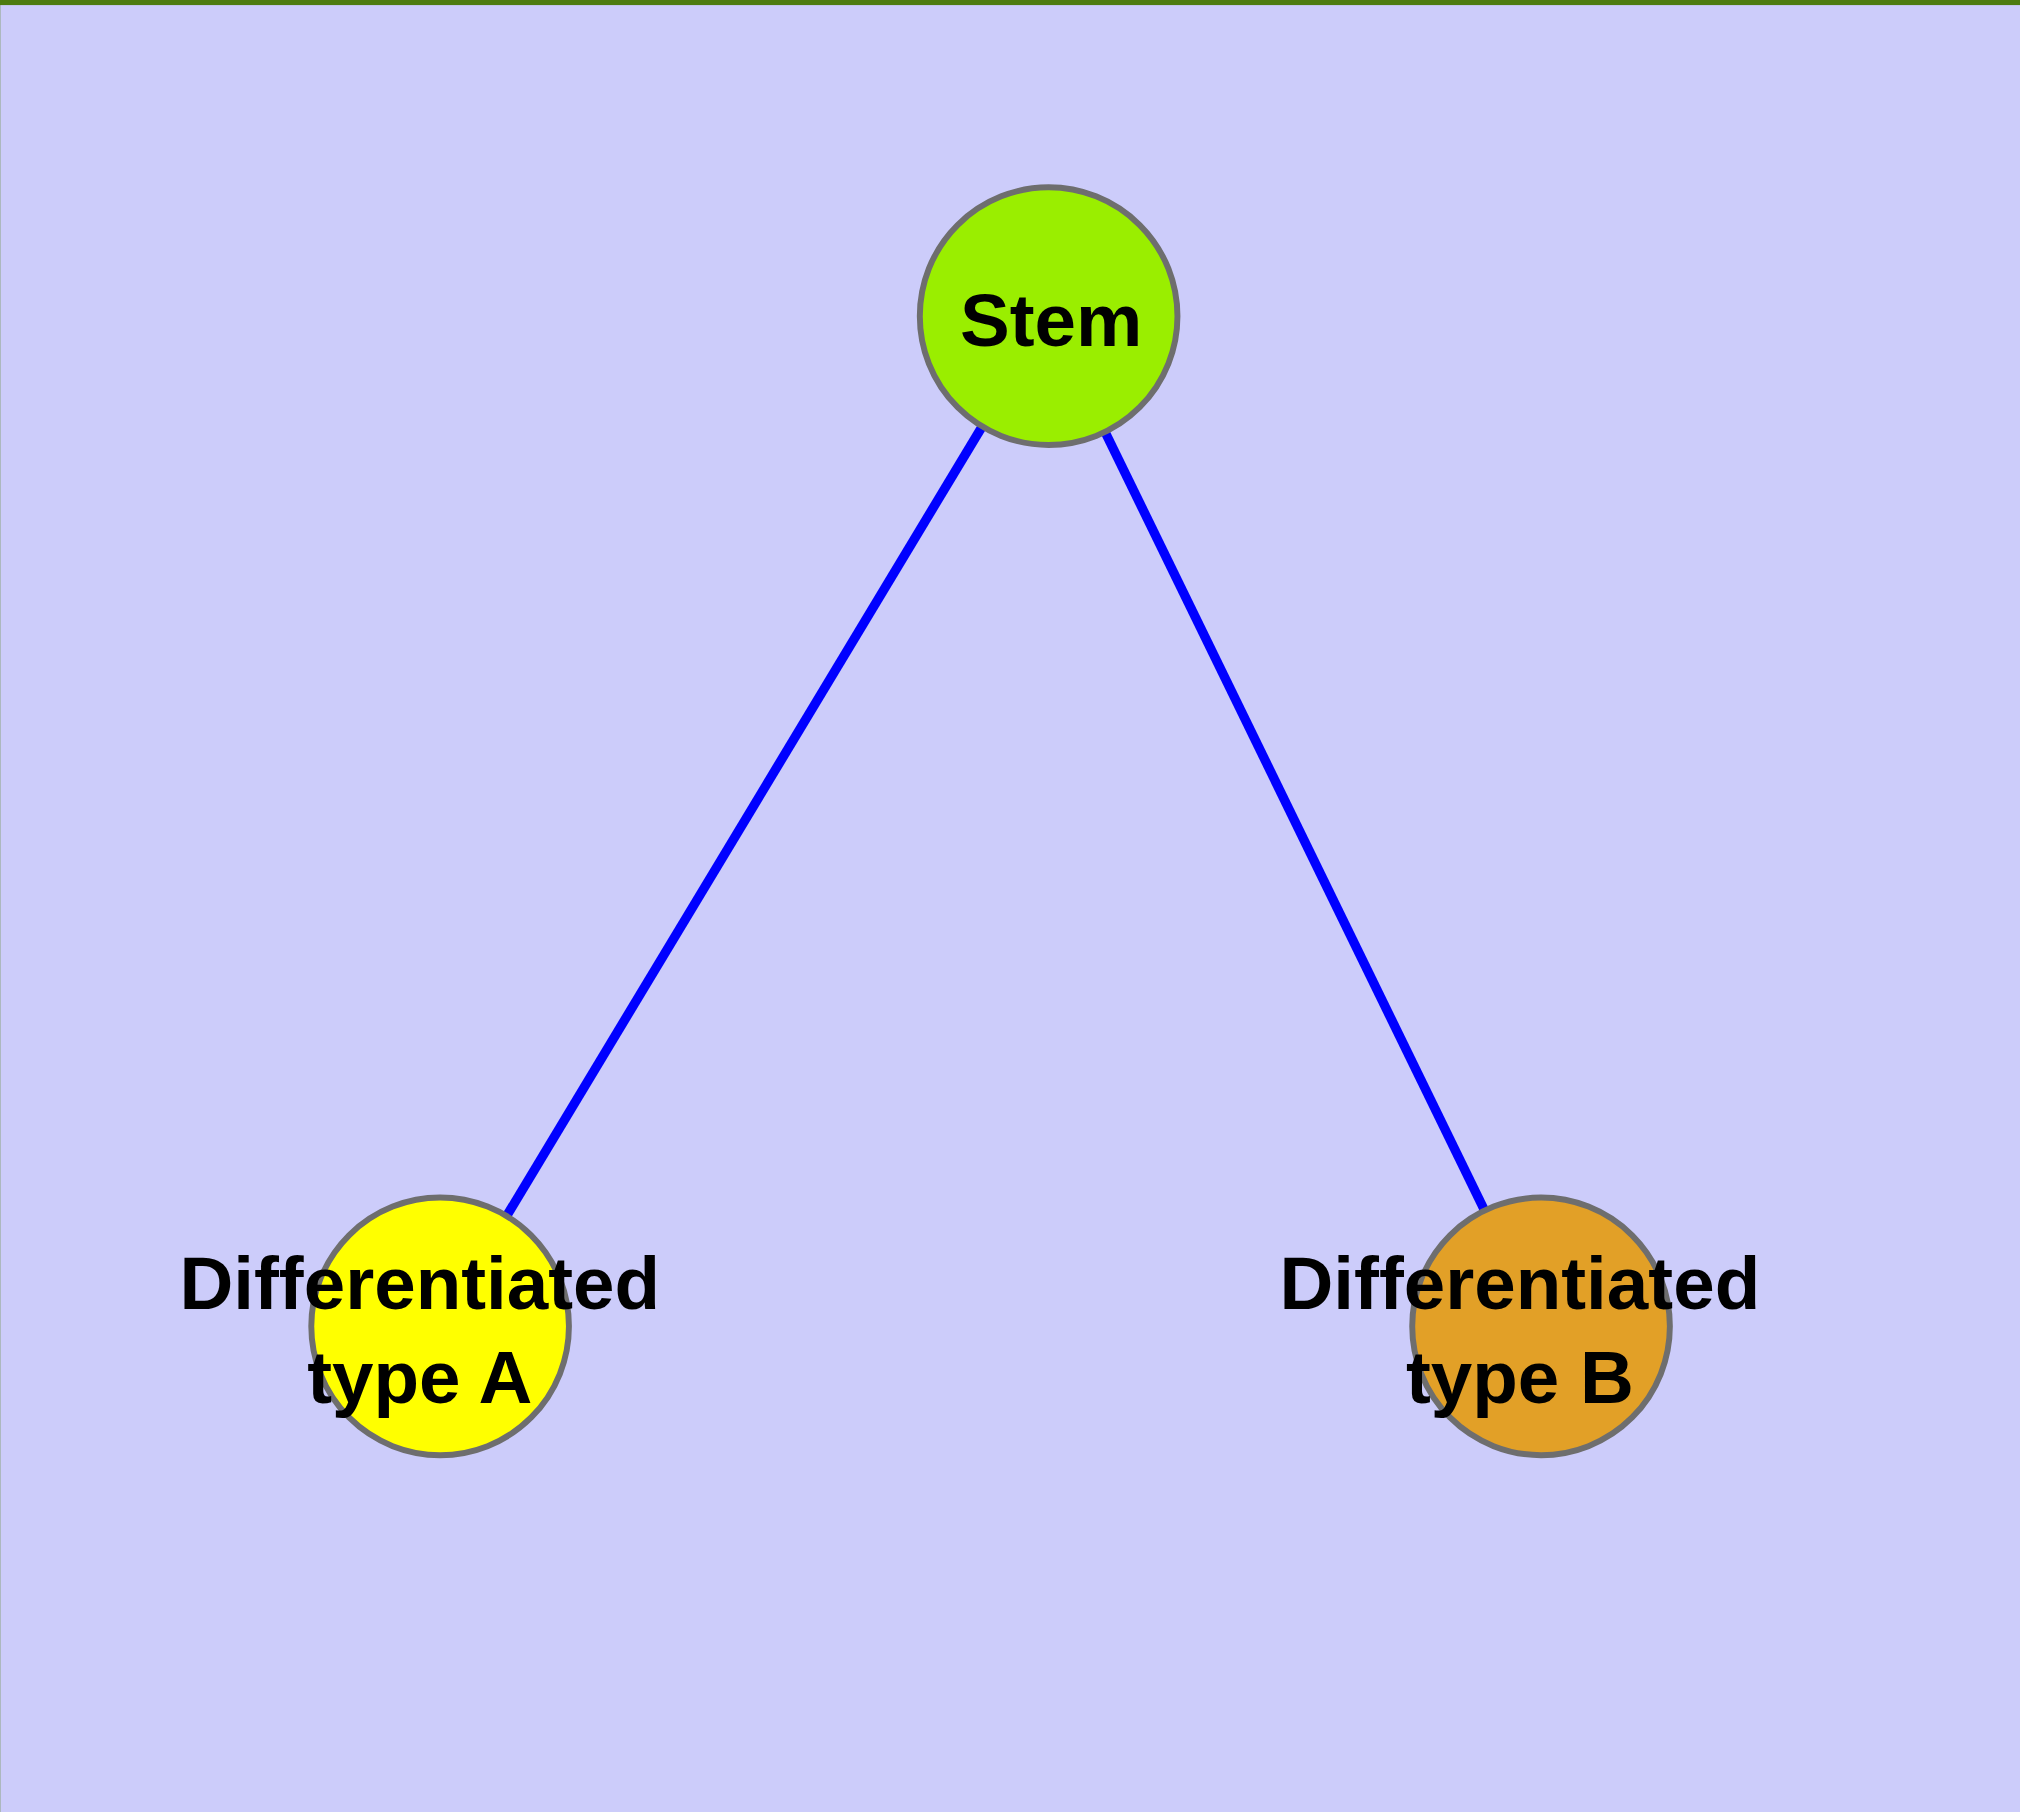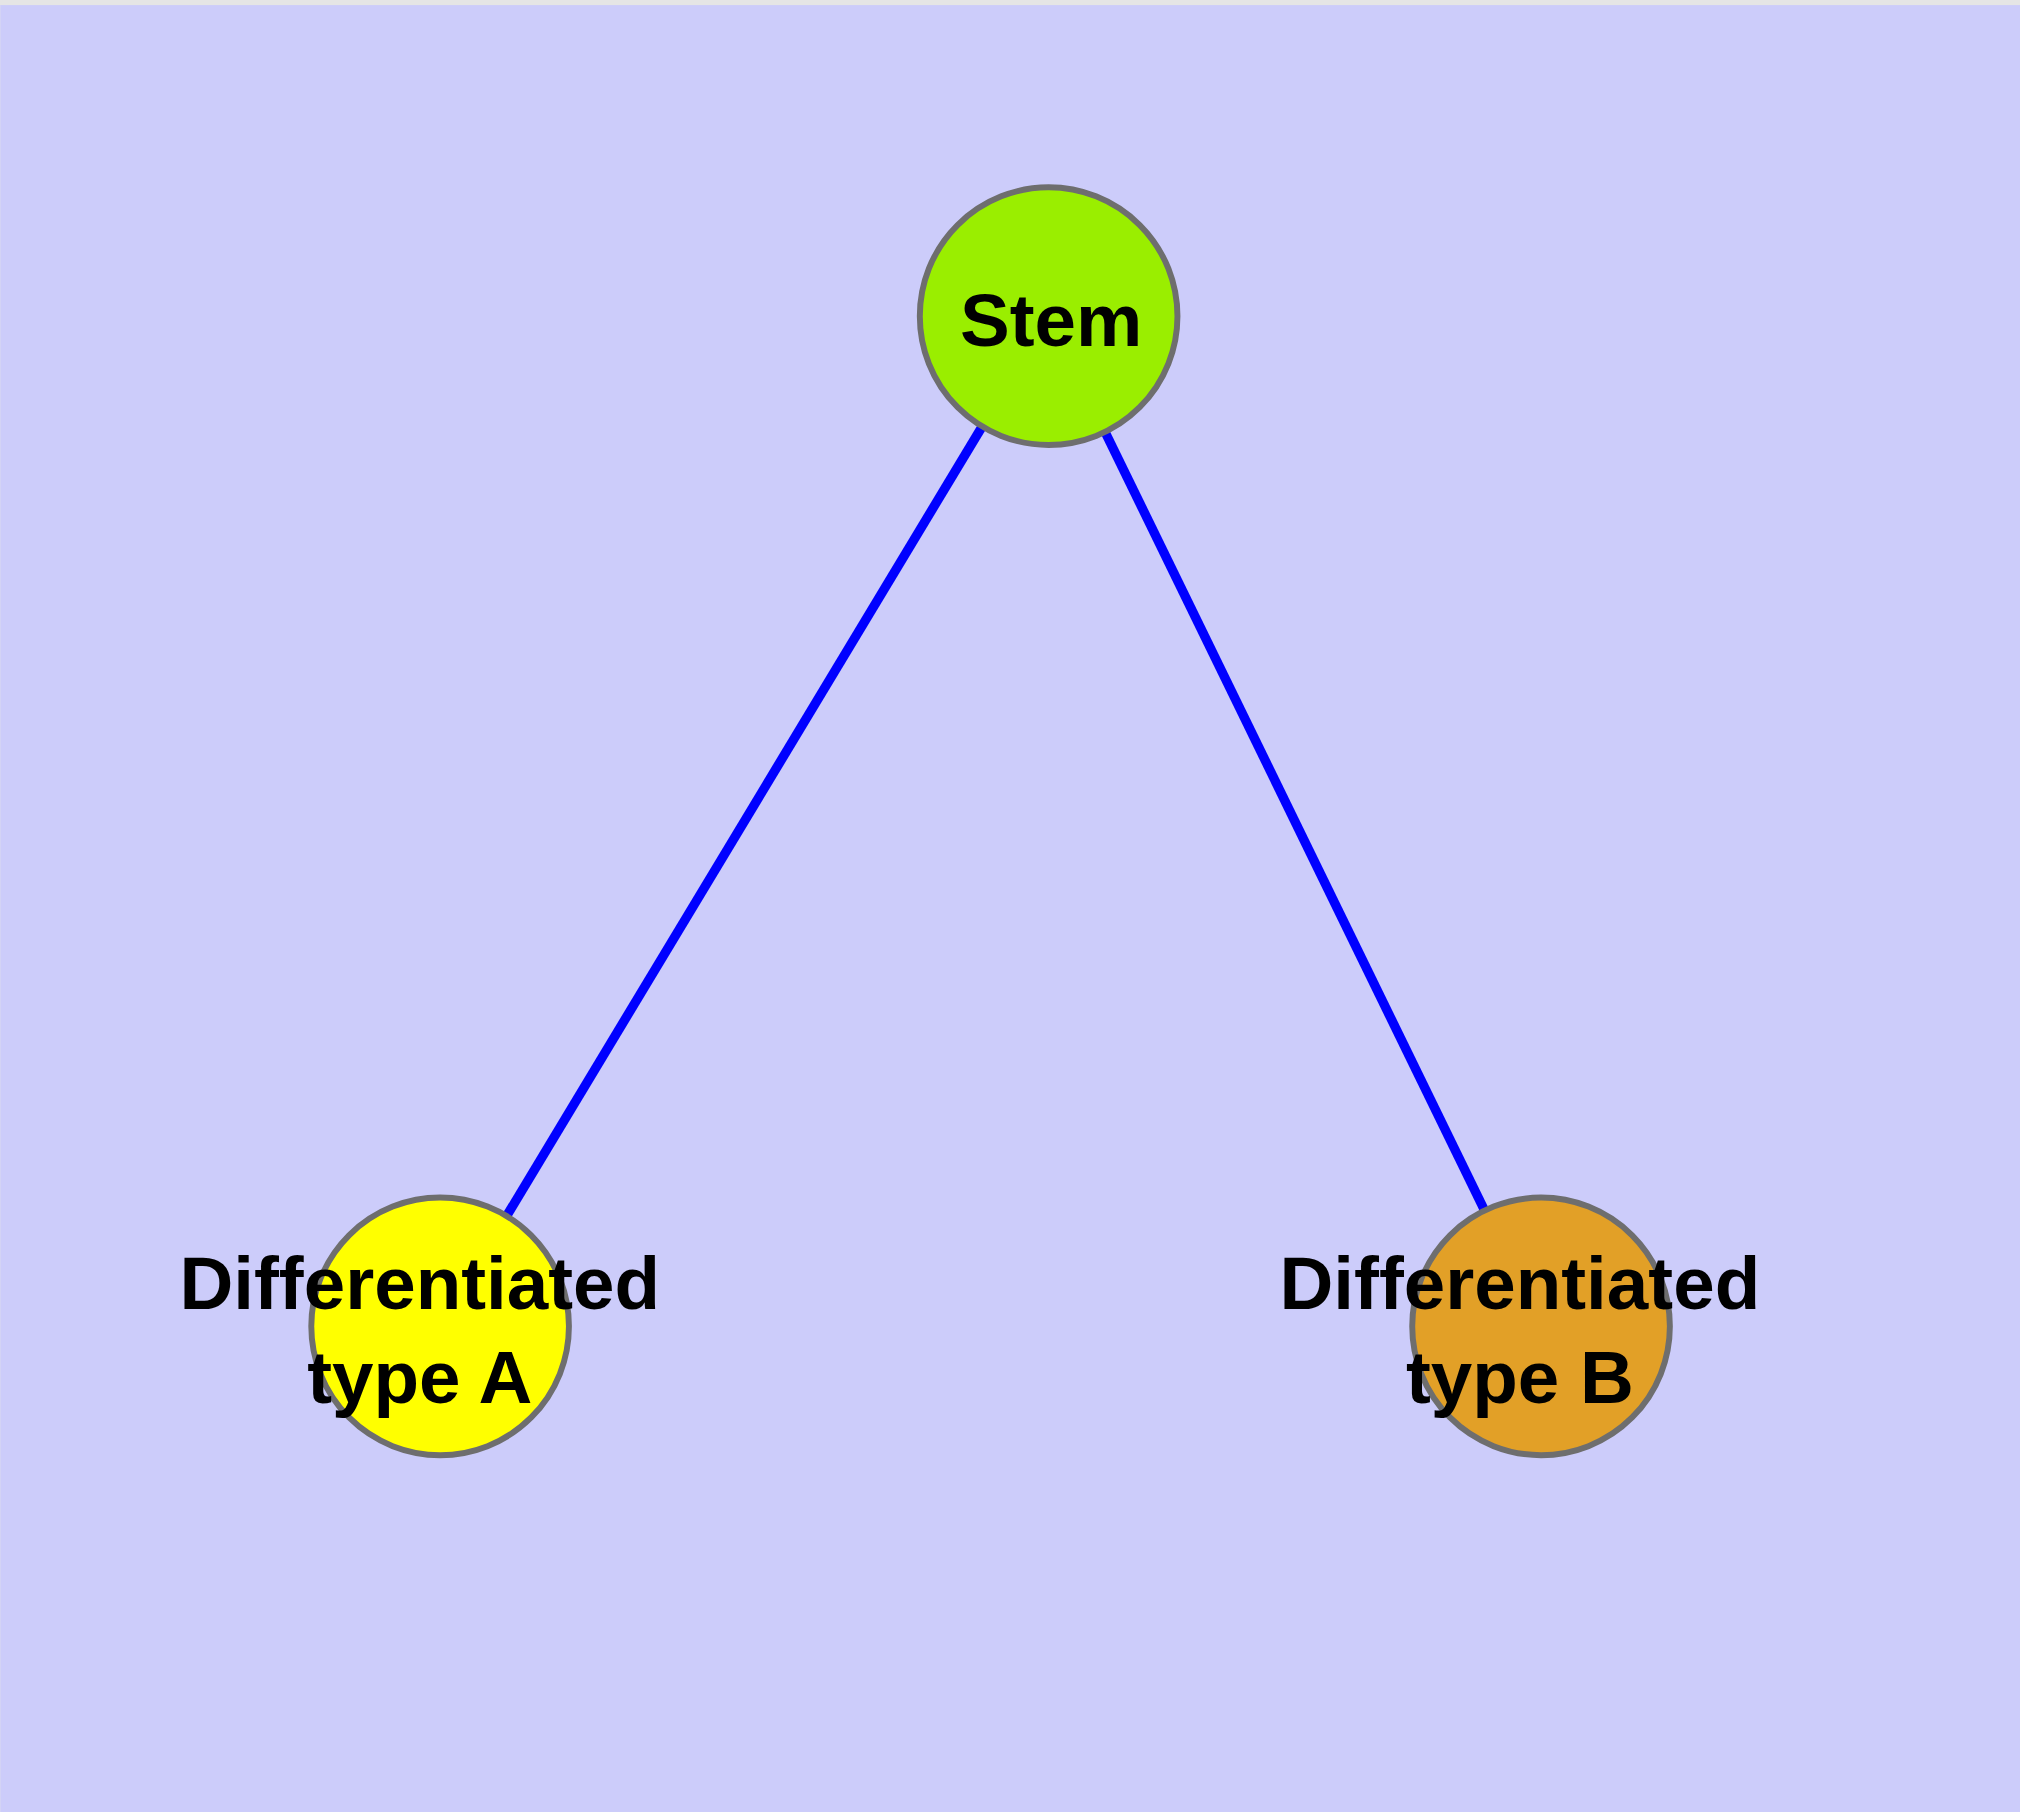--- a/index.html
+++ b/index.html
@@ -29,21 +29,21 @@
     font-weight: bold;
     fill: #000000;
     dominant-baseline: auto;
     text-anchor: middle;
     paint-order: normal;
   }
 </style>
 </head>
 <body>
 
-<div id="canvas-wrap" style="width: 2021px; height: 1812px; background: #e5e5e5;">
+<div id="canvas-wrap" style="width: 2021px; height: 1812px; background: #4d7c0f;">
   <svg id="graph-svg" width="2021" height="1812" viewBox="0 0 2384 2138" xmlns="http://www.w3.org/2000/svg">
 
     <rect id="bg-rect" x="0" y="6" width="2384" height="2132" fill="#ccccfa"></rect>
 
     <g id="edge-layer">
       <line id="edge-a" x1="1158.5718734594218" y1="503.2037978222412" x2="597.4281265405782" y2="1434.796202177759" stroke="#0000ff" stroke-width="11" stroke-linecap="butt"></line>
       <line id="edge-b" x1="1303.5974799137646" y1="509.63372815354097" x2="1751.4025200862354" y2="1428.366271846459" stroke="#0000ff" stroke-width="11" stroke-linecap="butt"></line>
     </g>
 
     <g id="node-layer">

